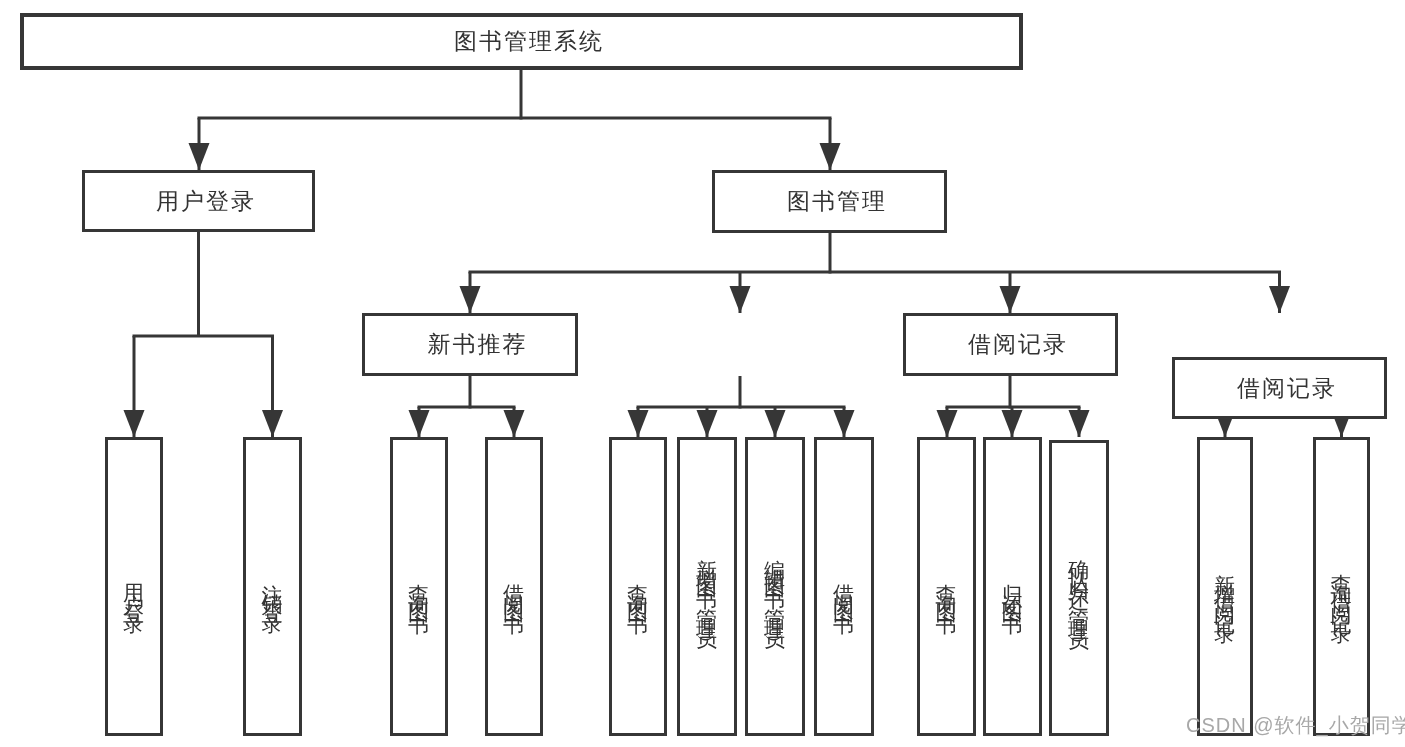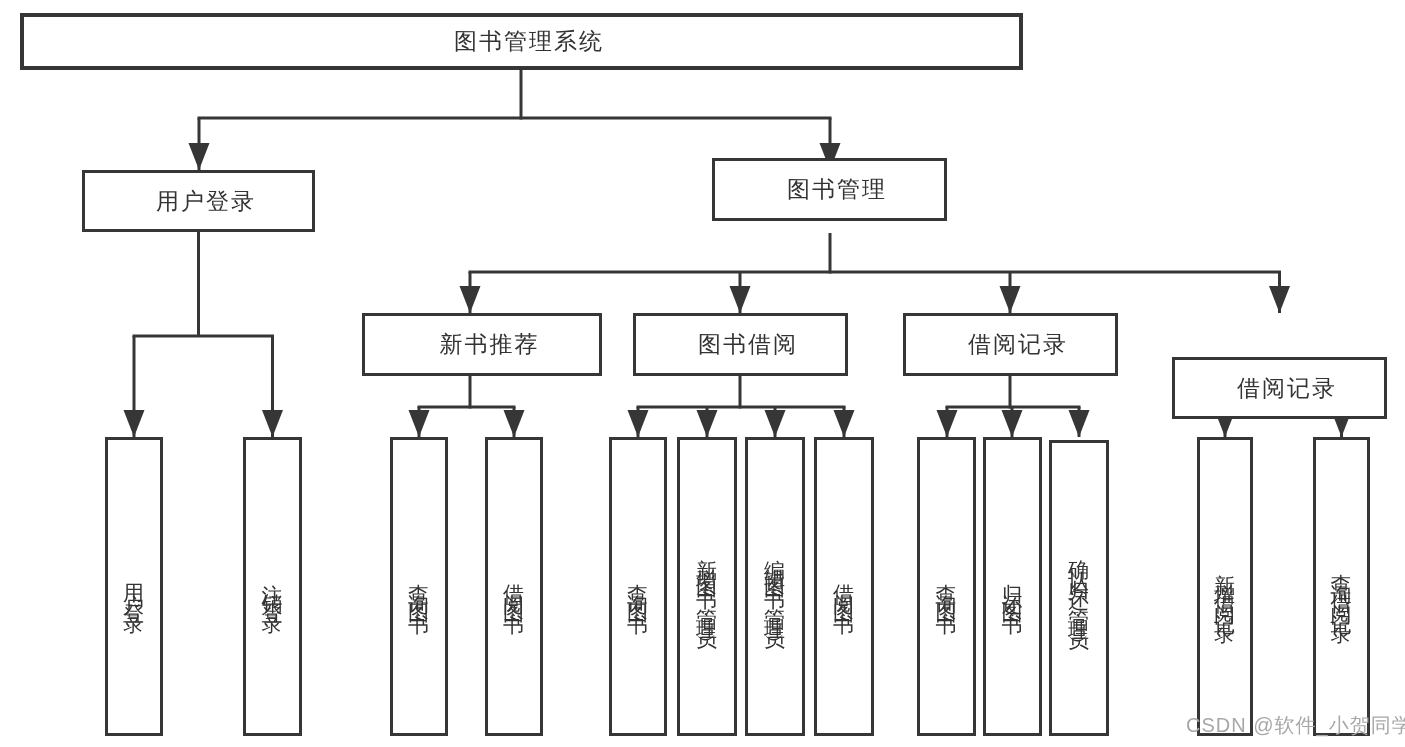--- a/index.html
+++ b/index.html
@@ -114,29 +114,26 @@
     <polygon points="1331,410 1352,410 1341.5,437"></polygon>
   </svg>
 
   <div class="node hnode root" style="left:20px;top:13px;width:1003px;height:57px;">
     <span>图书管理系统</span>
   </div>
 
   <div class="node hnode" style="left:82px;top:170px;width:233px;height:62px;">
     <span>用户登录</span>
   </div>
-  <div class="node hnode" style="left:712px;top:158px;width:235px;height:63px;">
+  <div class="node hnode" style="left:712px;top:170px;width:235px;height:63px;">
     <span>图书管理</span>
   </div>
 
-  <div class="node hnode" style="left:362px;top:313px;width:240px;height:63px;text-align:right;">
+  <div class="node hnode" style="left:362px;top:313px;width:216px;height:63px;text-align:right;">
     <span>新书推荐</span>
-  </div>
-  <div class="node hnode" style="left:633px;top:313px;width:215px;height:63px;">
-    <span>图书借阅</span>
   </div>
   <div class="node hnode" style="left:903px;top:313px;width:215px;height:63px;">
     <span>借阅记录</span>
   </div>
   <div class="node hnode" style="left:1172px;top:313px;width:215px;height:62px;margin-top:44px;">
     <span>借阅记录</span>
   </div>
 
   <div class="node vnode" style="left:105px;top:437px;width:58px;height:299px;">
     <span>用户登录</span>

